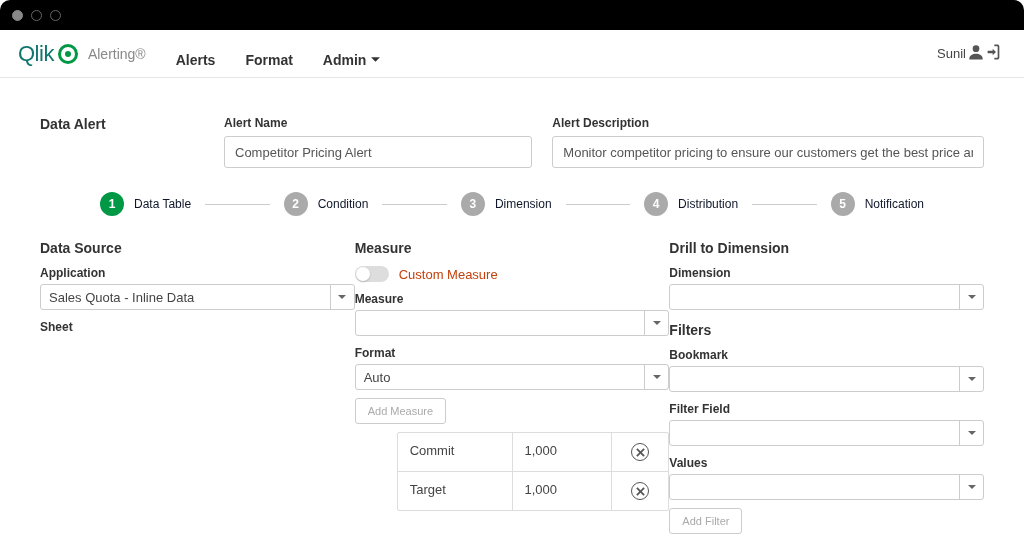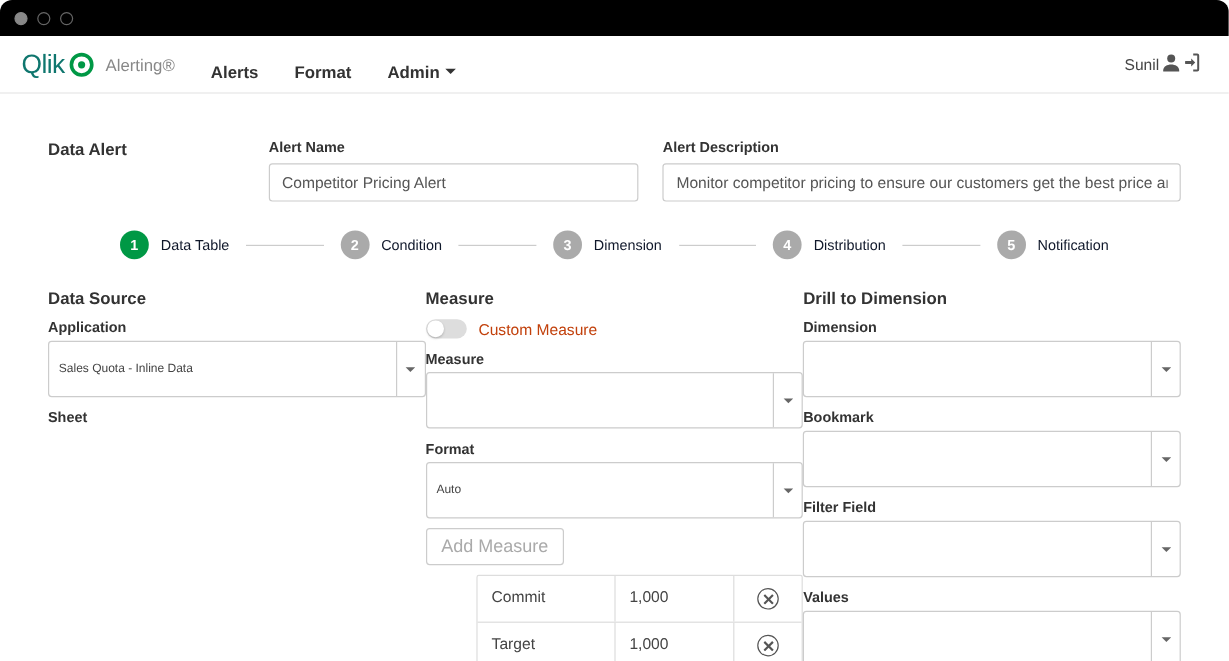--- a/index.html
+++ b/index.html
@@ -37,30 +37,30 @@
   .step-circle { width: 24px; height: 24px; border-radius: 50%; display: flex; align-items: center; justify-content: center; font-size: 12px; font-weight: 600; color: #fff; background: #aaa; }
   .step.active .step-circle { background: #009845; }
   .step-label { font-size: 12px; color: #0f172a; }
   .step-line { flex: 1; height: 1px; background: #ccc; margin: 0 14px; }
   
   .columns { display: flex; }
   .col { flex: 1; min-width: 0; }
   .section-title { font-weight: 700; font-size: 14px; margin-bottom: 10px; }
   .sub-label { font-weight: 700; font-size: 12px; margin: 10px 0 4px; display: block; }
   
-  .select { width: 100%; height: 47px; border: 1px solid #ccc; border-radius: 3px; padding: 0 8px; font-size: 10px; color: #444; background: #fff; position: relative; display: flex; align-items: center; justify-content: space-between; }
+  .select { width: 100%; height: 26px; border: 1px solid #ccc; border-radius: 3px; padding: 0 8px; font-size: 13px; color: #444; background: #fff; position: relative; display: flex; align-items: center; justify-content: space-between; }
   .select-caret { border-left: 1px solid #ccc; height: 100%; width: 24px; display: flex; align-items: center; justify-content: center; margin-right: -8px; }
   .select-caret svg { width: 10px; height: 10px; fill: #666; }
   
   .toggle-row { display: flex; align-items: center; gap: 10px; margin-bottom: 4px; }
   .toggle { width: 34px; height: 16px; background: #ddd; border-radius: 8px; position: relative; }
   .toggle::after { content: ""; position: absolute; width: 14px; height: 14px; background: #fff; border-radius: 50%; top: 1px; left: 1px; box-shadow: 0 1px 2px rgba(0,0,0,0.2); }
   .toggle-label { font-size: 13px; color: #c2410c; }
   
-  .btn-outline { border: 1px solid #ccc; background: #fff; color: #aaa; padding: 6px 12px; font-size: 15px; border-radius: 3px; cursor: pointer; margin-top: 8px; margin-bottom: 8px; }
+  .btn-outline { border: 1px solid #ccc; background: #fff; color: #aaa; padding: 6px 12px; font-size: 11px; border-radius: 3px; cursor: pointer; margin-top: 8px; margin-bottom: 8px; }
   
   .measure-table { border: 1px solid #ddd; border-radius: 2px; margin-left: 42px; }
   .measure-row { display: flex; border-bottom: 1px solid #ddd; }
   .measure-row:last-child { border-bottom: none; }
   .measure-cell { padding: 10px 12px; font-size: 13px; color: #444; border-right: 1px solid #ddd; }
   .measure-cell:last-child { border-right: none; }
   .mc-name { flex: 1.2; }
   .mc-val { flex: 1; }
   .mc-del { width: 56px; display: flex; align-items: center; justify-content: center; }
   .del-icon { width: 18px; height: 18px; border: 1.5px solid #555; border-radius: 50%; display: flex; align-items: center; justify-content: center; }
@@ -230,20 +230,21 @@
       <div class="section-title">Drill to Dimension</div>
       <span class="sub-label">Dimension</span>
       <div class="select">
         <span></span>
         <span class="select-caret">
             <svg viewBox="0 0 10 10">
               <path d="M1 3 L5 7 L9 3 Z"></path>
             </svg>
           </span>
       </div>
+      <div class="section-title" style="margin-top:12px">Filters</div>
       <span class="sub-label">Bookmark</span>
       <div class="select">
         <span></span>
         <span class="select-caret">
             <svg viewBox="0 0 10 10">
               <path d="M1 3 L5 7 L9 3 Z"></path>
             </svg>
           </span>
       </div>
       <span class="sub-label">Filter Field</span>

